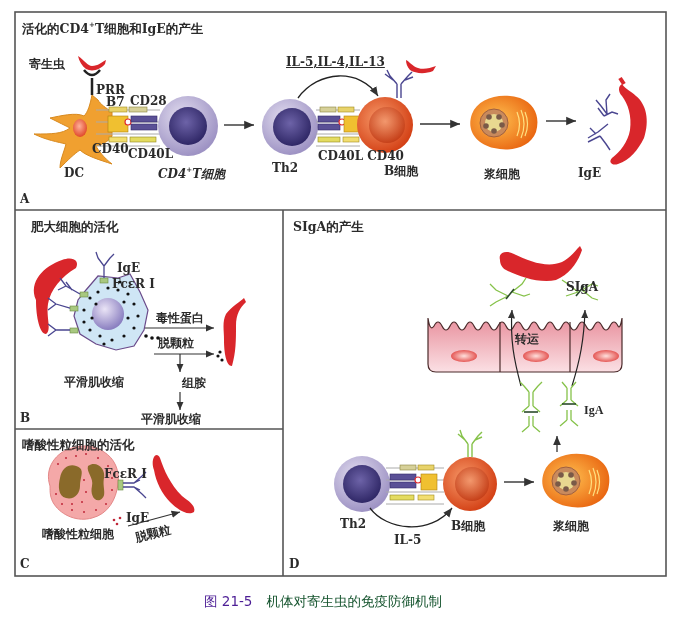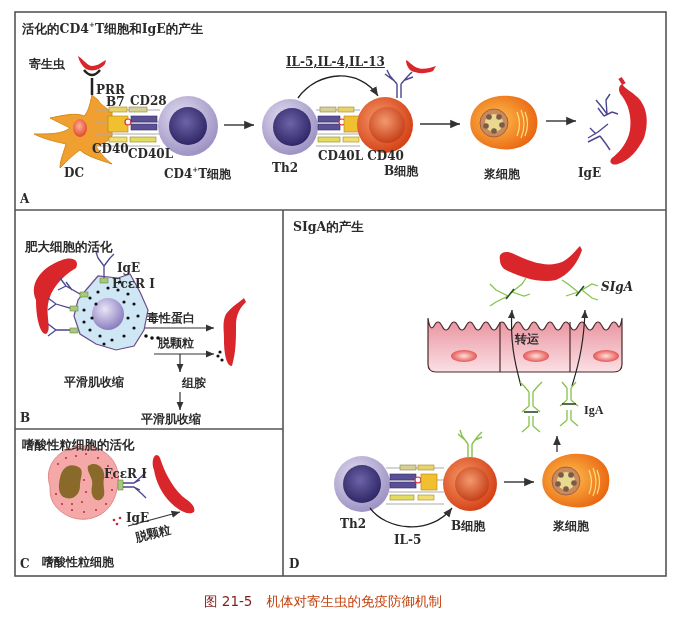--- a/index.html
+++ b/index.html
@@ -2,22 +2,22 @@
 <html><head>
 <meta charset="utf-8">
 <style>
   html,body{margin:0;padding:0;background:#fff;}
   body{width:678px;height:618px;position:relative;overflow:hidden;font-family:"DejaVu Serif","Liberation Serif",serif;color:#222;}
   #fig{position:absolute;left:0;top:0;}
   .lbl{position:absolute;font-family:"DejaVu Serif","Liberation Serif",serif;font-weight:bold;font-size:12px;color:#2a2a2a;white-space:nowrap;line-height:1;}
   .title{font-size:12.5px;}
   .panel-letter{font-size:12px;}
   .caption{position:absolute;left:204px;top:593px;font-family:"DejaVu Sans","Liberation Sans",sans-serif;font-size:13.5px;white-space:nowrap;}
-  .caption .num{color:#7f1d1d;margin-right:14px;}
-  .caption .txt{color:#c2410c;}
+  .caption .num{color:#4c1d95;margin-right:14px;}
+  .caption .txt{color:#14532d;}
   sup{font-size:7px;vertical-align:6px;}
 </style>
 </head>
 <body>
 
 <svg id="fig" width="678" height="618" viewBox="0 0 678 618" xmlns="http://www.w3.org/2000/svg">
   <defs>
     <radialGradient id="tIn" cx="45%" cy="40%" r="60%">
         <stop offset="0" stop-color="#6d63a8"></stop>
         <stop offset="1" stop-color="#2f2766"></stop>
@@ -306,48 +306,48 @@
 </svg>
 
 <div class="lbl title" style="left:22px;top:21px;"><span>活化的CD4</span><sup>+</sup><span>T细胞和IgE的产生</span></div>
 <div class="lbl" style="left:29px;top:58px;">寄生虫</div>
 <div class="lbl" style="left:96px;top:84px;">PRR</div>
 <div class="lbl" style="left:106px;top:96px;">B7</div>
 <div class="lbl" style="left:130px;top:95px;">CD28</div>
 <div class="lbl" style="left:92px;top:143px;text-align:right;">CD40</div>
 <div class="lbl" style="left:128px;top:148px;">CD40L</div>
 <div class="lbl" style="left:64px;top:167px;">DC</div>
-<div class="lbl" style="left:164px;top:166px;"><span>CD4</span><sup>+</sup><span>T细胞</span></div>
+<div class="lbl" style="left:158px;top:166px;font-style:italic;"><span>CD4</span><sup>+</sup><span>T细胞</span></div>
 <div class="lbl" style="left:286px;top:56px;text-decoration:underline;">IL-5,IL-4,IL-13</div>
 <div class="lbl" style="left:272px;top:162px;">Th2</div>
 <div class="lbl" style="left:302px;top:150px;margin-left:16px;">CD40L CD40</div>
 <div class="lbl" style="left:384px;top:165px;">B细胞</div>
 <div class="lbl" style="left:484px;top:168px;">浆细胞</div>
 <div class="lbl" style="left:578px;top:167px;">IgE</div>
 <div class="lbl panel-letter" style="left:20px;top:193px;">A</div>
 
-<div class="lbl title" style="left:25px;top:221px;margin-top:20px;">肥大细胞的活化</div>
+<div class="lbl title" style="left:31px;top:221px;">肥大细胞的活化</div>
 <div class="lbl" style="left:117px;top:262px;">IgE</div>
 <div class="lbl" style="left:112px;top:278px;">FcεR Ⅰ</div>
-<div class="lbl" style="left:147px;top:312px;">毒性蛋白</div>
+<div class="lbl" style="left:156px;top:312px;">毒性蛋白</div>
 <div class="lbl" style="left:158px;top:337px;">脱颗粒</div>
 <div class="lbl" style="left:64px;top:376px;">平滑肌收缩</div>
 <div class="lbl" style="left:166px;top:377px;padding-left:16px;">组胺</div>
 <div class="lbl" style="left:141px;top:413px;">平滑肌收缩</div>
 <div class="lbl panel-letter" style="left:20px;top:412px;">B</div>
 
 <div class="lbl title" style="left:22px;top:439px;text-align:center;">嗜酸性粒细胞的活化</div>
 <div class="lbl" style="left:104px;top:468px;">FcεR Ⅰ</div>
 <div class="lbl" style="left:126px;top:512px;">IgE</div>
 <div class="lbl" style="left:134px;top:532px;transform:rotate(-14deg);transform-origin:left top;">脱颗粒</div>
-<div class="lbl" style="left:42px;top:556px;">嗜酸性粒细胞</div>
+<div class="lbl" style="left:42px;top:528px;">嗜酸性粒细胞</div>
 <div class="lbl panel-letter" style="left:20px;top:558px;">C</div>
 
 <div class="lbl title" style="left:293px;top:221px;">SIgA的产生</div>
-<div class="lbl" style="left:601px;top:281px;font-style:italic;">SIgA</div>
+<div class="lbl" style="left:566px;top:281px;">SIgA</div>
 <div class="lbl" style="left:515px;top:333px;">转运</div>
 <div class="lbl" style="left:584px;top:404px;font-family:Liberation Serif, serif;">IgA</div>
 <div class="lbl" style="left:340px;top:518px;">Th2</div>
 <div class="lbl" style="left:394px;top:534px;">IL-5</div>
 <div class="lbl" style="left:451px;top:520px;">B细胞</div>
 <div class="lbl" style="left:553px;top:520px;">浆细胞</div>
 <div class="lbl panel-letter" style="left:289px;top:558px;">D</div>
 
 <div class="caption">
   <span class="num">图 21-5</span><span class="txt">机体对寄生虫的免疫防御机制</span>

